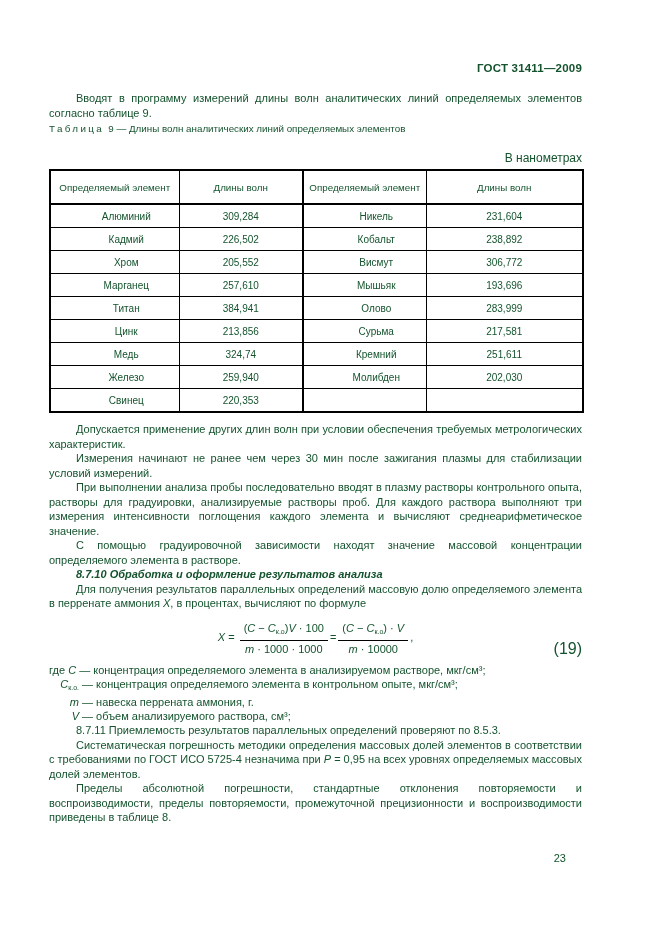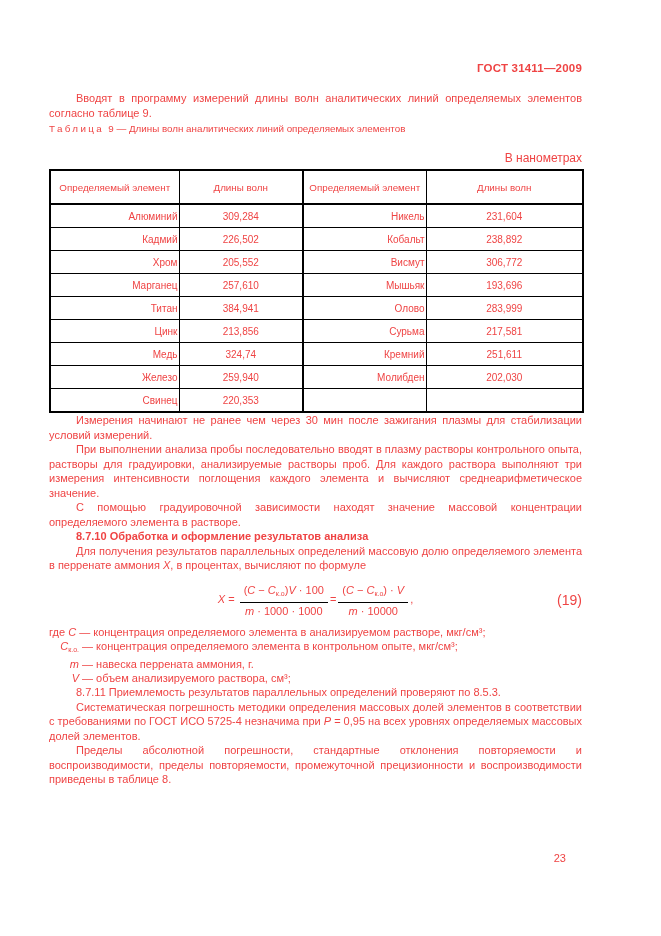--- a/index.html
+++ b/index.html
@@ -1,47 +1,47 @@
 <!DOCTYPE html>
 <html><head>
 <meta charset="utf-8">
 <style>
   html,body{margin:0;padding:0;background:#e8e8e8;}
   .page{
     width:661px;height:936px;position:relative;margin:0 auto;
-    background:#ffffff;color:#ef4444;
+    background:#ffffff;color:#14532d;
     font-family:"Liberation Sans","DejaVu Sans",sans-serif;
     overflow:hidden;
   }
   .content{position:absolute;left:49px;top:0;width:533px;}
   .doc-header{margin-top:62px;text-align:right;font-weight:bold;font-size:11.5px;letter-spacing:.2px;}
   .para{font-size:11px;line-height:14.5px;text-align:justify;text-indent:27px;margin:0;}
   .intro{margin-top:17px;}
   .after-table{margin-top:9px;}
   .caption{margin-top:3px;font-size:9.8px;line-height:12px;}
   .caption .spaced{letter-spacing:2.4px;}
   .caption .rest{margin-left:4px;}
   .unit-note{text-align:right;font-size:12px;margin-top:16px;}
   table.wtable{width:533px;border-collapse:collapse;border:2px solid #000;table-layout:fixed;margin-top:4px;}
   table.wtable th{font-weight:normal;font-size:9.8px;height:32px;text-align:center;vertical-align:middle;border-bottom:2.5px solid #000;padding:0 2px;}
   table.wtable th + th, table.wtable td + td{border-left:1px solid #000;}
   table.wtable th.c3, table.wtable td.mid{border-left:2px solid #000;}
   table.wtable td{height:20px;font-size:10px;vertical-align:middle;border-top:1.5px solid #000;}
-  table.wtable td.elem{text-align:right;padding-left:24px;}
+  table.wtable td.elem{text-align:center;padding-left:24px;}
   table.wtable td.val{text-align:center;}
-  .heading-bold{font-weight:bold;}
+  .heading-bold{font-weight:bold;font-style:italic;}
   i{font-style:italic;}
   sub{font-size:7px;font-style:normal;vertical-align:-2px;letter-spacing:0;}
   .formula-row{position:relative;margin:9px 0 7px;text-align:center;font-size:11px;min-height:36px;}
   .formula-body{display:inline-block;vertical-align:middle;margin-top:2px;}
   .formula-body > span{margin:0 1px;}
   .frac{display:inline-block;vertical-align:middle;text-align:center;margin:0 3px;line-height:13px;}
   .frac .num{display:block;border-bottom:1px solid #000;padding:0 4px 2px;}
   .frac .den{display:block;padding-top:2px;}
-  .formula-number{position:absolute;right:0;top:10px;font-size:14px;}
+  .formula-number{position:absolute;right:0;top:20px;font-size:16px;}
   .where-line{font-size:11px;line-height:14.2px;}
   .wv{display:inline-block;min-width:30px;text-align:right;}
   .page-num{position:absolute;right:95px;bottom:72px;font-size:11px;}
 </style>
 </head>
 <body>
 
 <div class="page">
   <div class="content">
 
@@ -121,20 +121,21 @@
           </tr>
           <tr>
             <td class="elem">Свинец</td>
             <td class="val">220,353</td>
             <td class="elem mid"></td>
             <td class="val"></td>
           </tr>
         </tbody>
     </table>
 
+    <p class="para after-table">Допускается применение других длин волн при условии обеспечения требуемых метрологических характеристик.</p>
     <p class="para">Измерения начинают не ранее чем через 30 мин после зажигания плазмы для стабилизации условий измерений.</p>
     <p class="para">При выполнении анализа пробы последовательно вводят в плазму растворы контрольного опыта, растворы для градуировки, анализируемые растворы проб. Для каждого раствора выполняют три измерения интенсивности поглощения каждого элемента и вычисляют среднеарифметическое значение.</p>
     <p class="para">С помощью градуировочной зависимости находят значение массовой концентрации определяемого элемента в растворе.</p>
 
     <p class="para heading-bold">8.7.10  Обработка и оформление результатов анализа</p>
     <p class="para">Для получения результатов параллельных определений массовую долю определяемого элемента в перренате аммония <i>X</i>, в процентах, вычисляют по формуле</p>
 
     <div class="formula-row">
       <span class="formula-body">
         <span><i>X</i> = </span><span class="frac"><span class="num">(<i>C</i> − <i>C</i><sub>к.о</sub>)<i>V</i> · 100</span><span class="den"><i>m</i> · 1000 · 1000</span></span><span>=</span><span class="frac"><span class="num">(<i>C</i> − <i>C</i><sub>к.о</sub>) · <i>V</i></span><span class="den"><i>m</i> · 10000</span></span><span>,</span>

